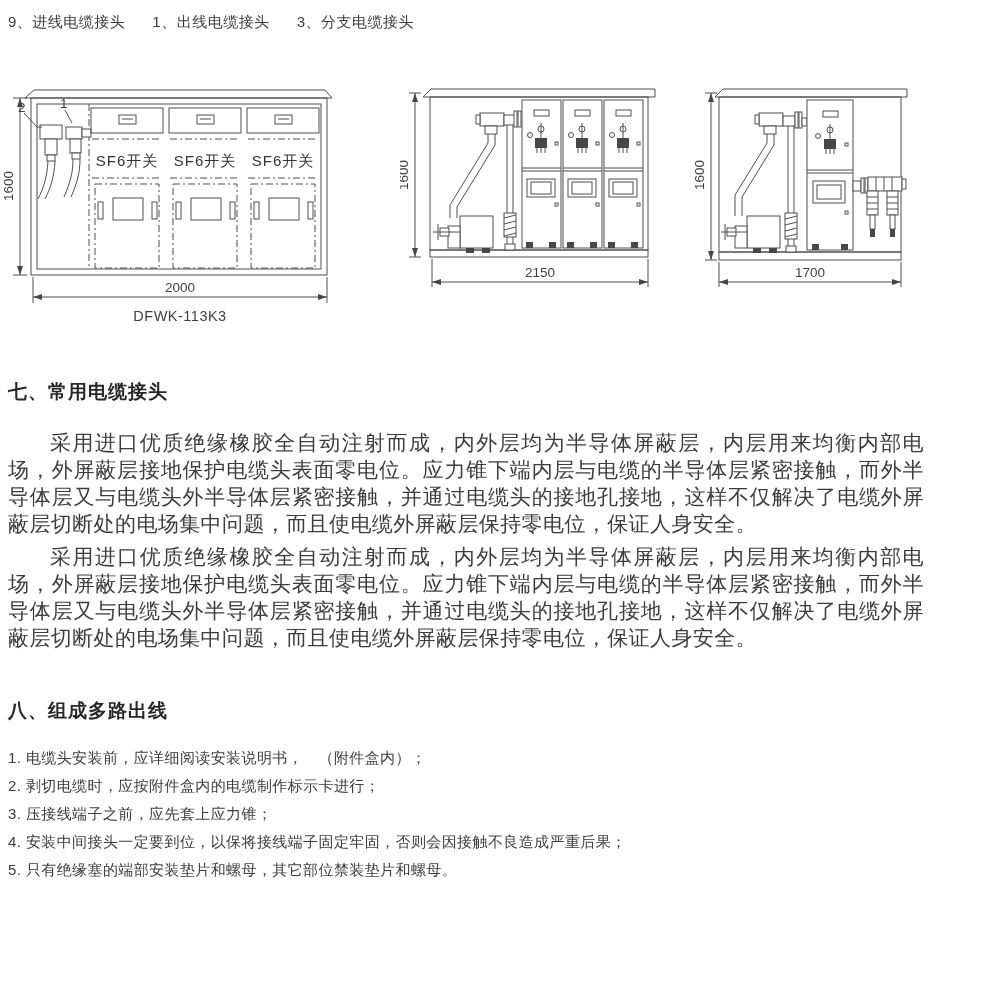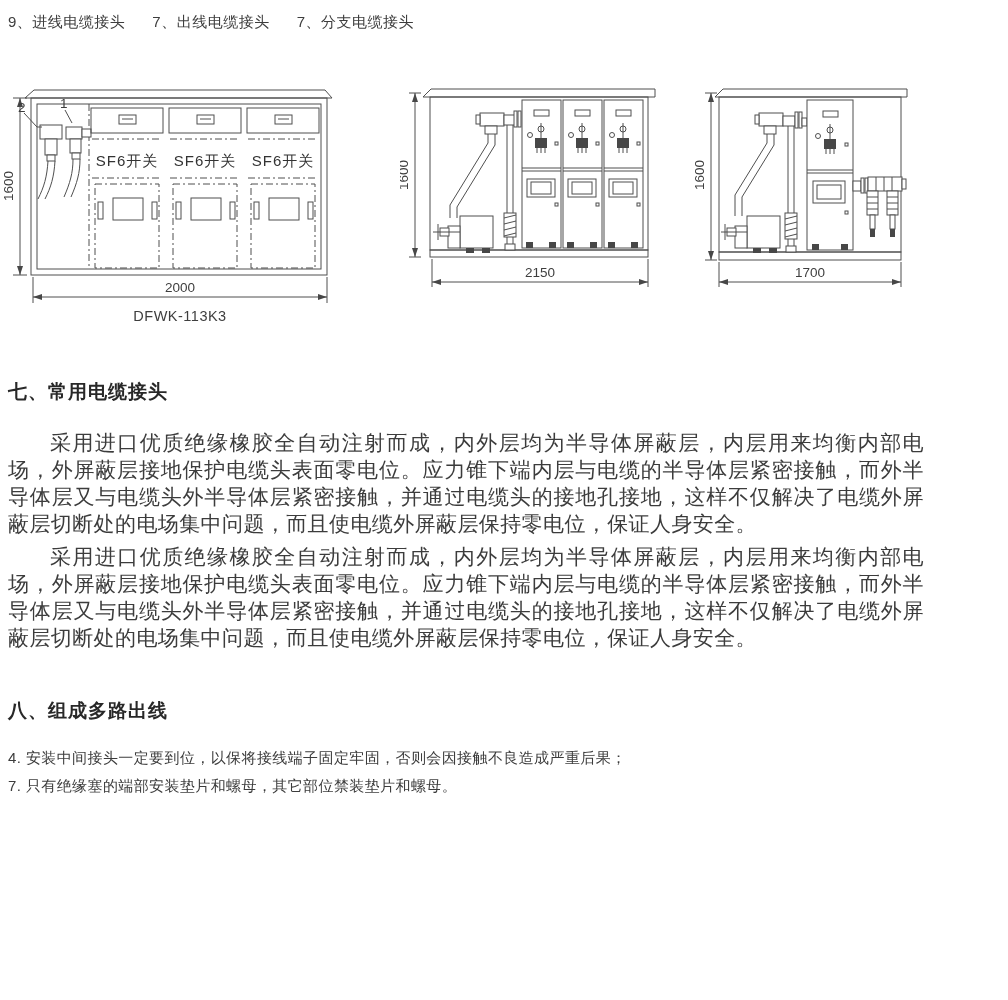--- a/index.html
+++ b/index.html
@@ -29,21 +29,21 @@
   p.p3{margin-bottom:28px;}
   .steps{margin-top:20px;}
   .steps .li{font-size:15px;line-height:28px;color:#3c3c3c;letter-spacing:.4px;}
 </style>
 </head>
 <body>
 
 <div class="page">
 
   <div class="legend">
-    <span>9、进线电缆接头</span><span>7、出线电缆接头</span><span>7、分支电缆接头</span>
+    <span>9、进线电缆接头</span><span>1、出线电缆接头</span><span>3、分支电缆接头</span>
   </div>
 
   <div class="figures">
 
     <svg class="fig fig1" width="350" height="248" viewBox="0 0 350 248">
       <g>
         <line class="ln" x1="9" y1="13" x2="23" y2="13"></line>
         <line class="ln" x1="9" y1="190" x2="23" y2="190"></line>
         <line class="ln" x1="16" y1="13" x2="16" y2="190"></line>
         <polygon class="fl" points="16,13 13,22 19,22"></polygon>
@@ -339,18 +339,21 @@
     </svg>
   </div>
 
   <div class="content">
     <h2 class="sec-title">七、常用电缆接头</h2>
     <p class="p1">采用进口优质绝缘橡胶全自动注射而成，内外层均为半导体屏蔽层，内层用来均衡内部电场，外屏蔽层接地保护电缆头表面零电位。应力锥下端内层与电缆的半导体层紧密接触，而外半导体层又与电缆头外半导体层紧密接触，并通过电缆头的接地孔接地，这样不仅解决了电缆外屏蔽层切断处的电场集中问题，而且使电缆外屏蔽层保持零电位，保证人身安全。</p>
     <p class="p3">采用进口优质绝缘橡胶全自动注射而成，内外层均为半导体屏蔽层，内层用来均衡内部电场，外屏蔽层接地保护电缆头表面零电位。应力锥下端内层与电缆的半导体层紧密接触，而外半导体层又与电缆头外半导体层紧密接触，并通过电缆头的接地孔接地，这样不仅解决了电缆外屏蔽层切断处的电场集中问题，而且使电缆外屏蔽层保持零电位，保证人身安全。</p>
 
     <h2 class="sec-title second">八、组成多路出线</h2>
     <div class="steps">
+      <div class="li">1. 电缆头安装前，应详细阅读安装说明书，　（附件盒内）；</div>
+      <div class="li">2. 剥切电缆时，应按附件盒内的电缆制作标示卡进行；</div>
+      <div class="li">3. 压接线端子之前，应先套上应力锥；</div>
       <div class="li">4. 安装中间接头一定要到位，以保将接线端子固定牢固，否则会因接触不良造成严重后果；</div>
-      <div class="li">7. 只有绝缘塞的端部安装垫片和螺母，其它部位禁装垫片和螺母。</div>
+      <div class="li">5. 只有绝缘塞的端部安装垫片和螺母，其它部位禁装垫片和螺母。</div>
     </div>
   </div>
 
 </div>
 
 </body></html>

